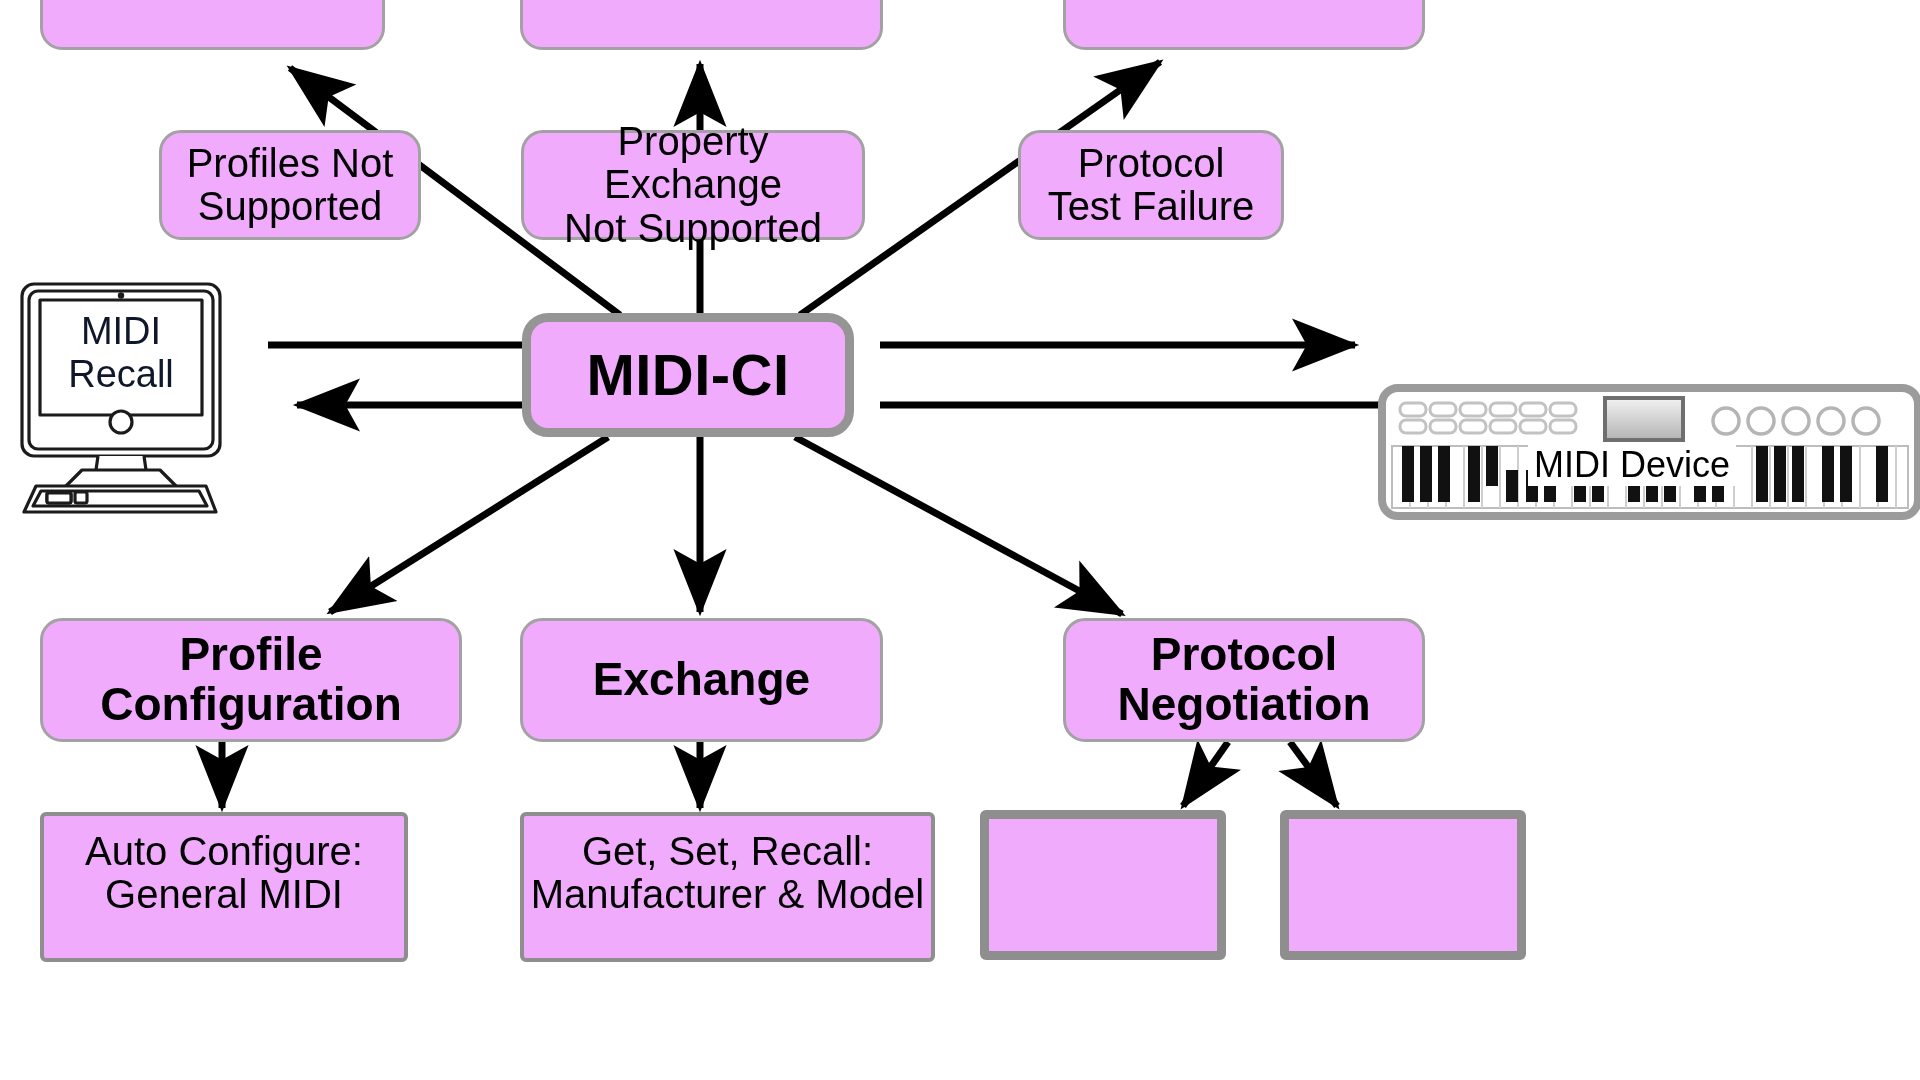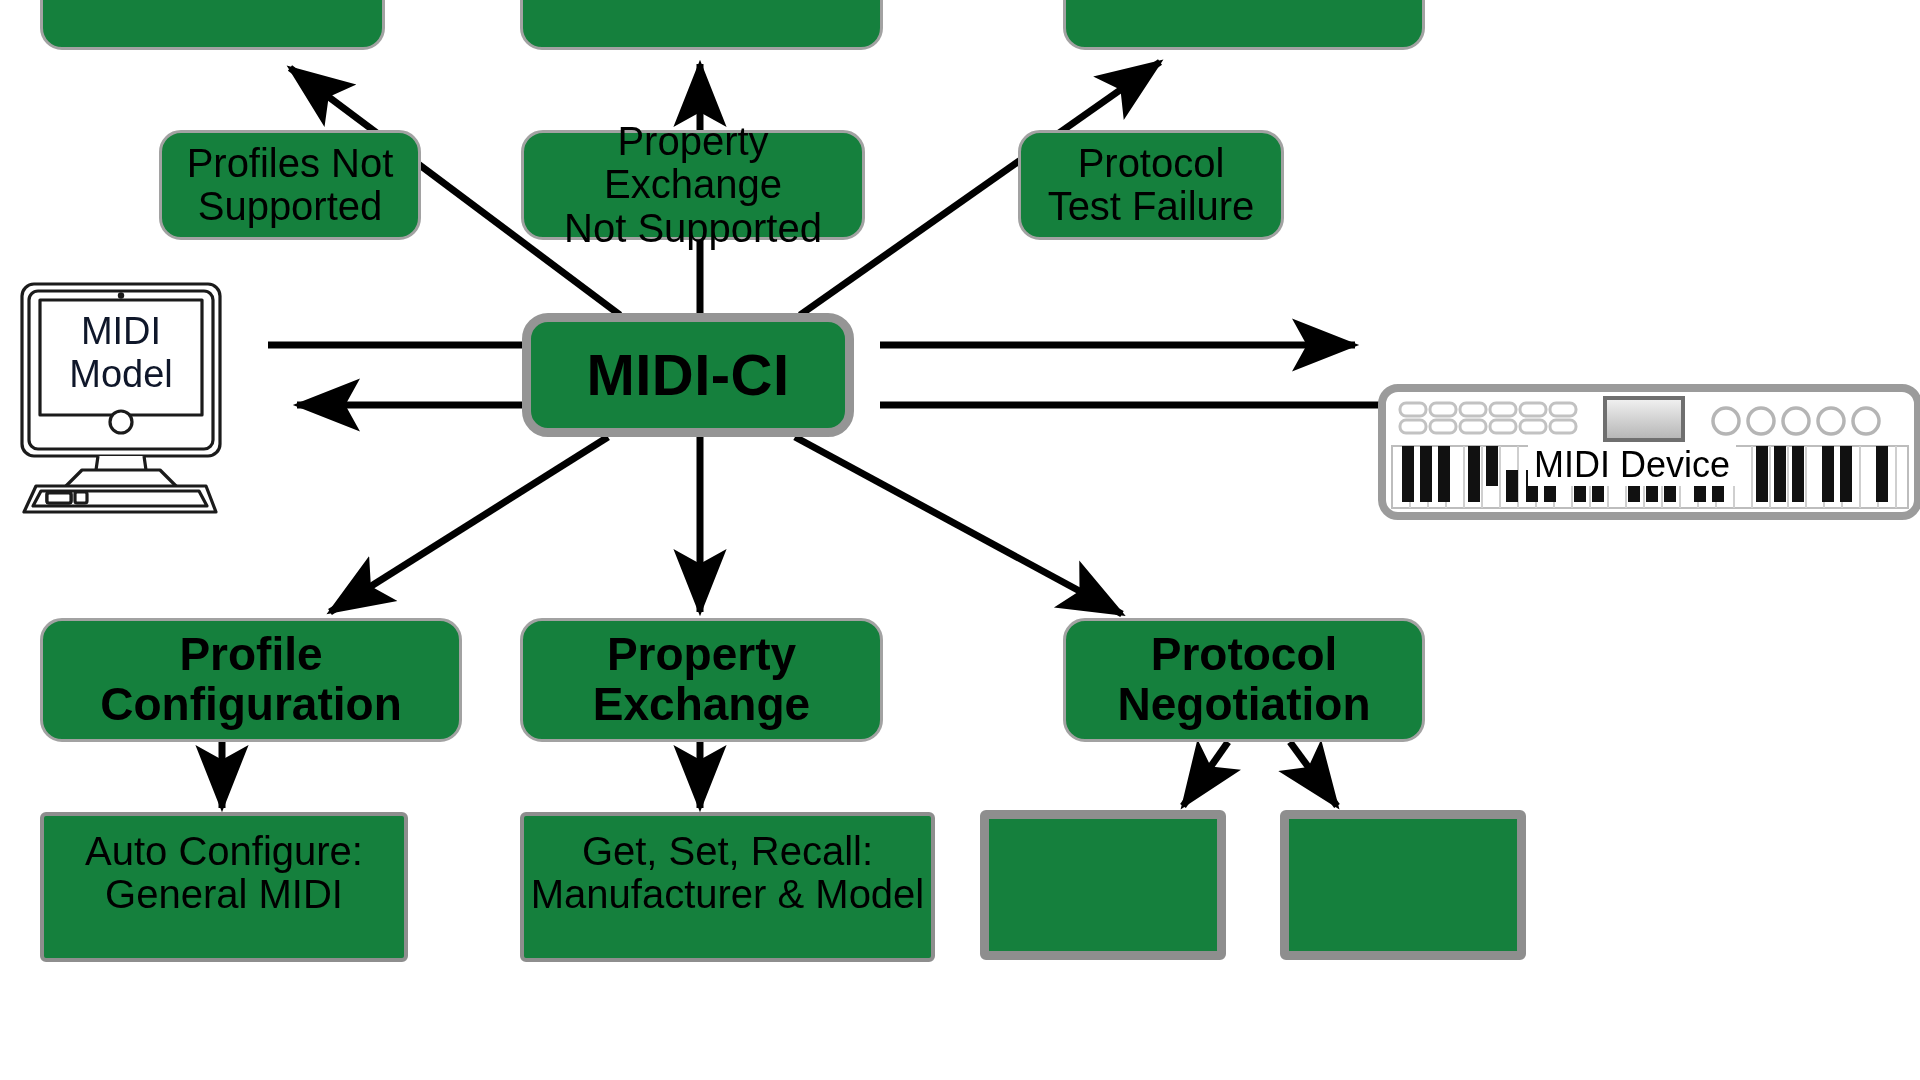--- a/index.html
+++ b/index.html
@@ -2,21 +2,21 @@
 <html><head>
 <meta charset="utf-8">
 <style>
   html,body{margin:0;padding:0;background:#ffffff;}
   body{width:1920px;height:1080px;overflow:hidden;
        font-family:"Liberation Sans","DejaVu Sans",sans-serif;}
   #stage{position:relative;width:1920px;height:1080px;background:#fff;}
   svg.layer{position:absolute;left:0;top:0;width:1920px;height:1080px;}
   .node{position:absolute;box-sizing:border-box;display:flex;
         align-items:center;justify-content:center;text-align:center;
-        background:#15803d;border-radius:22px;
+        background:#f0abfc;border-radius:22px;
         border:3px solid #9b9b9b;color:#000;line-height:1.08;}
   .node.thin{border-width:3px;border-color:#a2a2a2;}
   .node.heavy{border-width:9px;border-color:#959595;border-radius:26px;}
   .node.sq{border-radius:6px;border-width:9px;border-color:#8e8e8e;}
   .node.sq-thin{border-radius:6px;border-width:4px;border-color:#8e8e8e;}
   .t-reg{font-size:40px;font-weight:400;}
   .t-bold{font-size:46px;font-weight:700;}
   .t-ci{font-size:58px;font-weight:700;letter-spacing:.5px;}
   .dev-label{position:absolute;font-size:38px;color:#0f172a;
              text-align:center;line-height:1.12;}
@@ -115,21 +115,21 @@
       <path d="M24 512 L216 512 L206 486 L36 486 Z"></path>
       <path d="M33 506 L207 506 L199 491 L41 491 Z"></path>
 
       <rect x="47" y="492" width="24" height="11" rx="2"></rect>
       <rect x="75" y="492" width="12" height="11" rx="2"></rect>
       <rect x="47" y="493" width="24" height="10" rx="2"></rect>
     </g>
   </svg>
   <div class="dev-label" style="left:40px;top:310px;width:162px;">
     <div>MIDI</div>
-    <div>Model</div>
+    <div>Recall</div>
   </div>
 
   <svg class="layer" viewBox="0 0 1920 1080" style="pointer-events:none;">
     <defs>
       <linearGradient id="lcd" x1="0" y1="0" x2="0" y2="1">
         <stop offset="0%" stop-color="#f2f2f2"></stop>
         <stop offset="100%" stop-color="#b4b4b4"></stop>
       </linearGradient>
     </defs>
 
@@ -219,21 +219,20 @@
   <div class="kb-label" style="left:1528px;top:444px;">
     <span>MIDI Device</span>
   </div>
 
   <div class="node thin t-bold" style="left:40px;top:618px;width:422px;height:124px;flex-direction:column;">
     <span>Profile</span>
     <span>Configuration</span>
   </div>
 
   <div class="node thin t-bold" style="left:520px;top:618px;width:363px;height:124px;flex-direction:column;">
-    <span>Property</span>
     <span>Exchange</span>
   </div>
 
   <div class="node thin t-bold" style="left:1063px;top:618px;width:362px;height:124px;flex-direction:column;">
     <span>Protocol</span>
     <span>Negotiation</span>
   </div>
 
   <div class="node sq-thin t-reg" style="left:40px;top:812px;width:368px;height:150px;flex-direction:column;
               justify-content:flex-start;padding-top:14px;">

